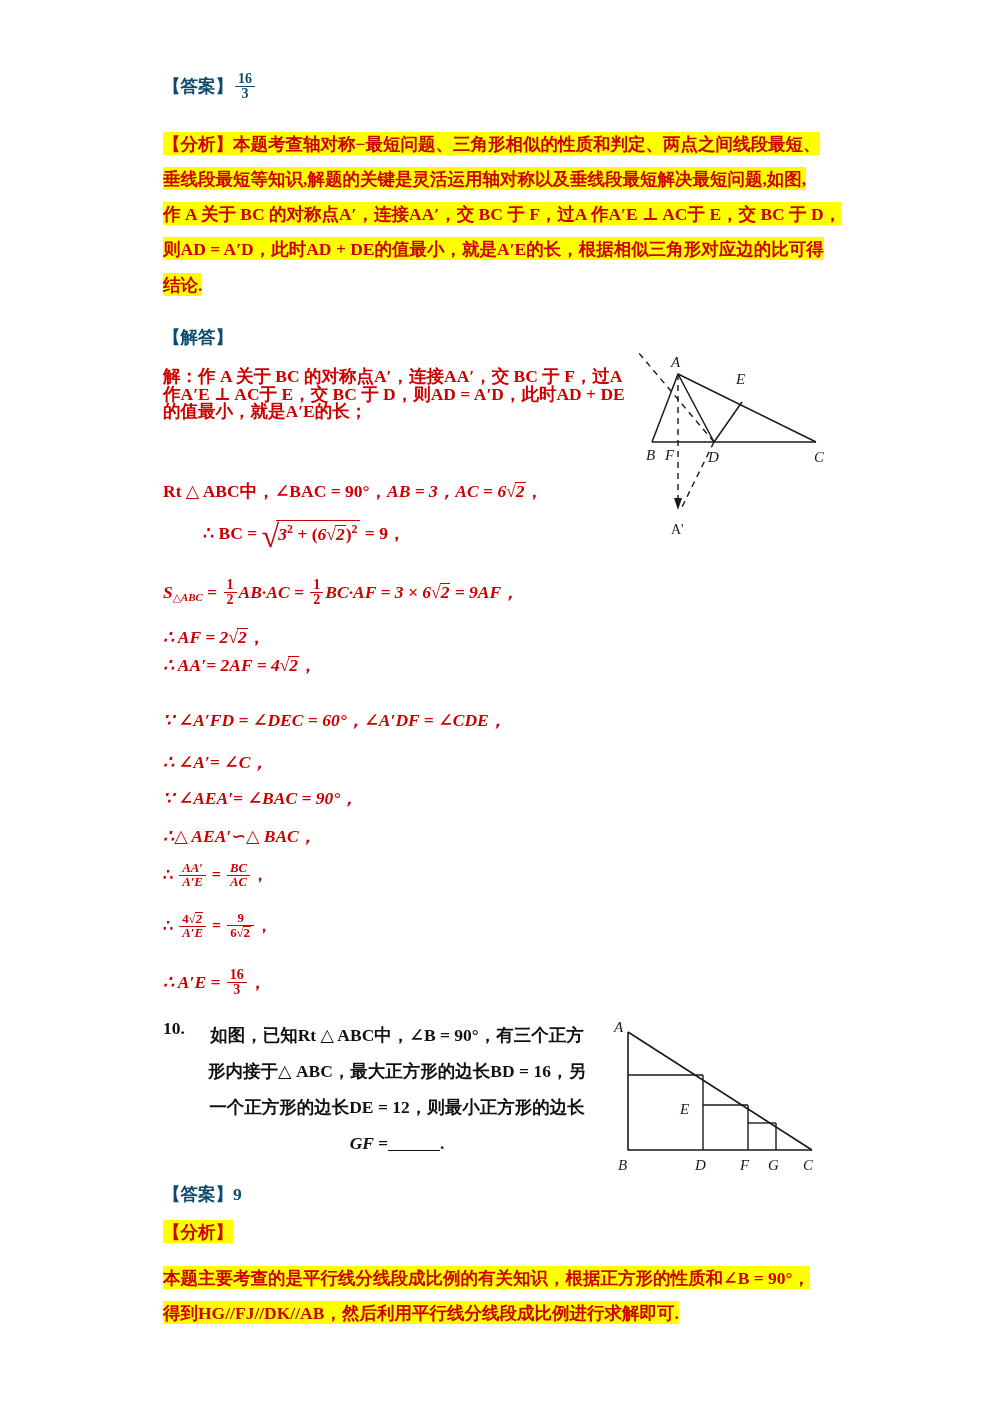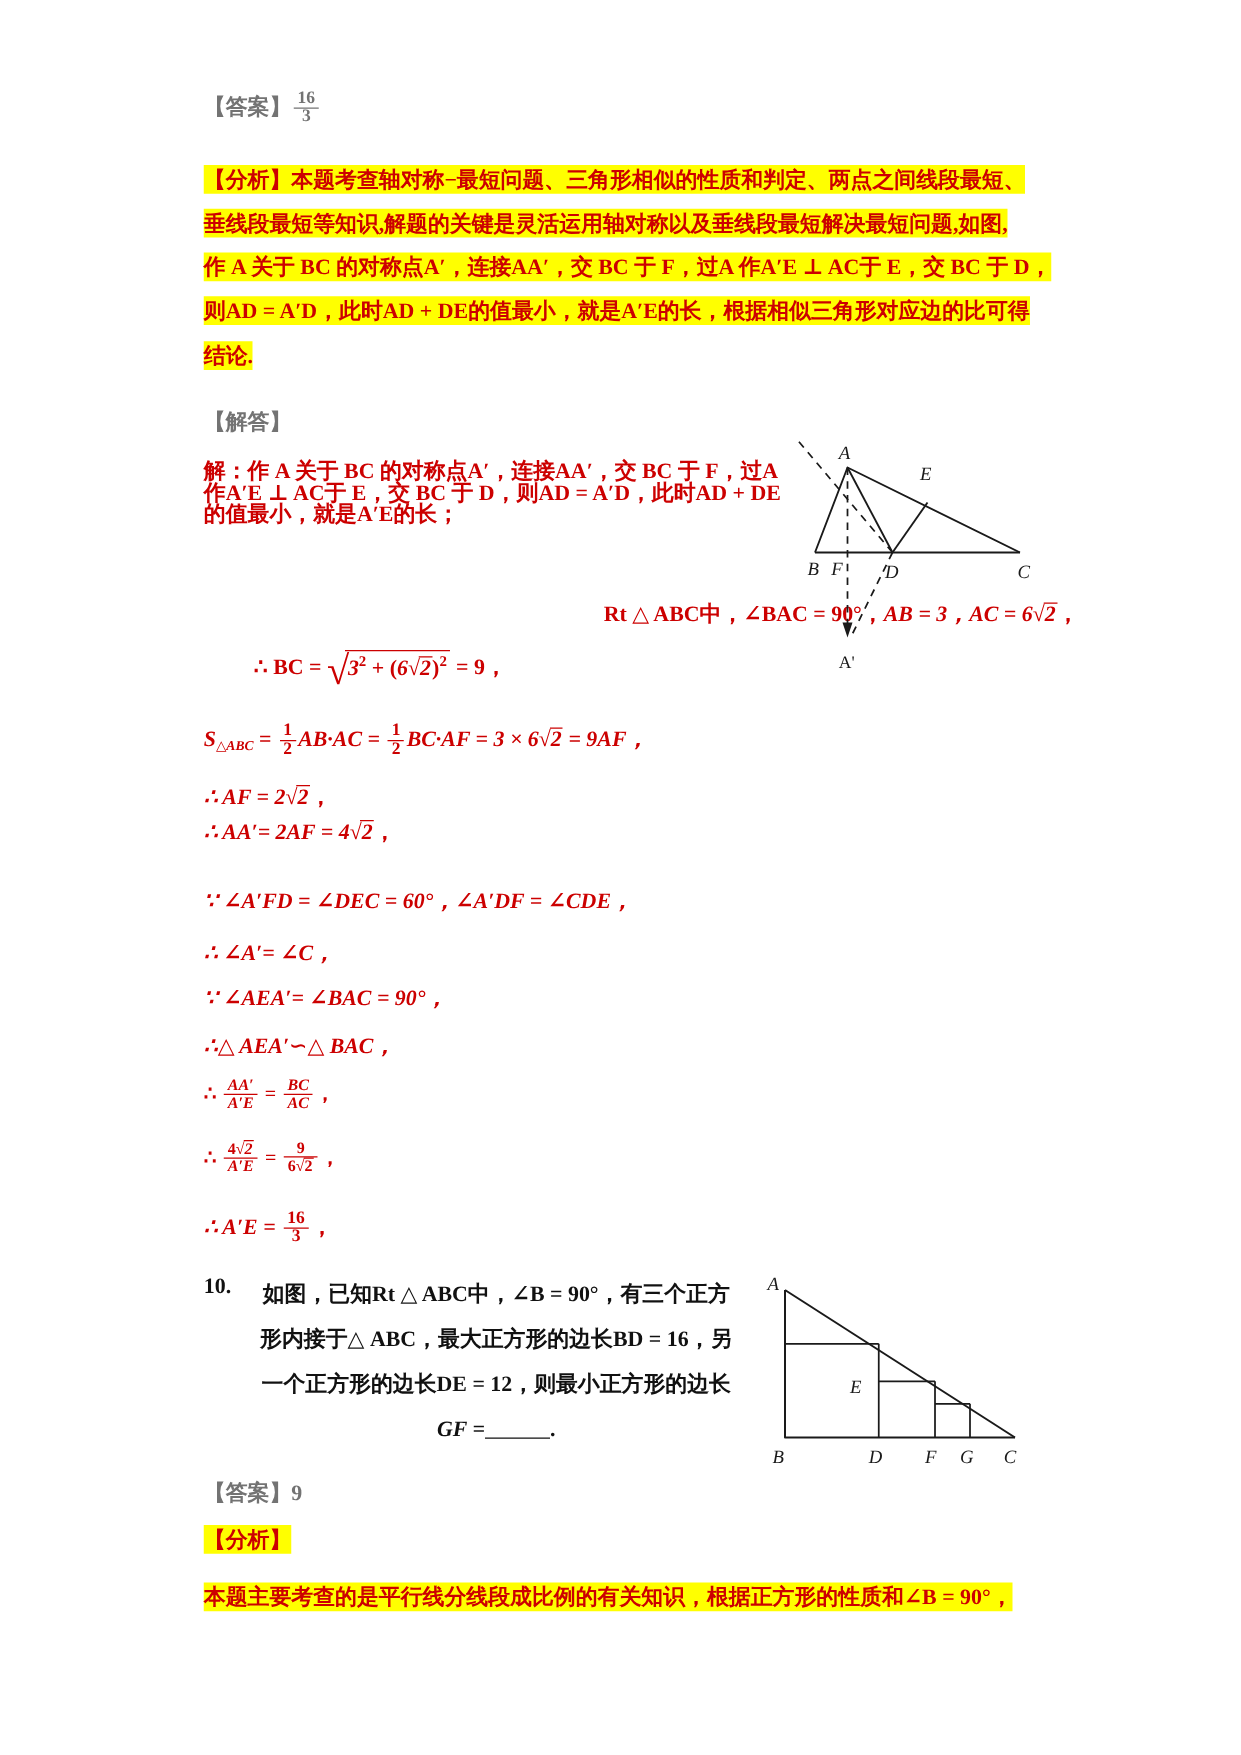--- a/index.html
+++ b/index.html
@@ -31,21 +31,21 @@
 
   .line {
     font-size: 17.5px;
     line-height: 1.0;
     font-weight: bold;
     white-space: nowrap;
   }
   .ans-line {
     font-size: 17.5px;
     font-weight: bold;
-    color: #737373;
+    color: #0c4a6e;
   }
   .math {
     font-family: "Liberation Serif", "DejaVu Serif", serif;
     font-style: italic;
     font-weight: bold;
   }
   .up { font-style: normal; }
 
   
   .frac {
@@ -177,21 +177,21 @@
   <div class="content" style="top:325px;">
     <span class="ans-line">【解答】</span>
   </div>
 
   <div class="content sec-sol" style="top:368px;">
     <div class="line red">解：作 A 关于 BC 的对称点A′，连接AA′，交 BC 于 F，过A</div>
     <div class="line red">作A′E ⊥ AC于 E，交 BC 于 D，则AD = A′D，此时AD + DE</div>
     <div class="line red">的值最小，就是A′E的长；</div>
   </div>
 
-  <div class="content" style="top:482px;text-align:right;">
+  <div class="content" style="top:482px;">
     <span class="line red math">
       <span class="up">Rt △ ABC中，</span><span class="up">∠BAC = 90°，</span><span>AB = 3，</span><span>AC = 6</span><span class="sqrt"><span class="rad">√</span><span class="rand">2</span></span><span class="up">，</span>
     </span>
   </div>
 
   <div class="content" style="top:520px;margin-left:40px;">
     <span class="line red math" style="font-size:17.5px;">
       <span class="up">∴ BC = </span><span class="bigsqrt"><span class="rad">√</span><span class="rand"><span>3</span><sup class="pw">2</sup><span class="up"> + </span><span class="up">(</span><span>6</span><span class="sqrt"><span class="rad">√</span><span class="rand">2</span></span><span class="up">)</span><sup class="pw">2</sup></span></span><span class="up"> = 9</span><span class="up">，</span>
     </span>
   </div>
@@ -315,15 +315,16 @@
   <div class="content" style="top:1182px;">
     <span class="ans-line"><span>【答案】</span><span>9</span></span>
   </div>
 
   <div class="content" style="top:1218px;">
     <span class="hlline"><span class="seg">【分析】</span></span>
   </div>
 
   <div class="content" style="top:1264px;">
     <span class="hlline"><span class="seg">本题主要考查的是平行线分线段成比例的有关知识，根据正方形的性质和∠B = 90°，</span></span>
+    <span class="hlline"><span class="seg">得到HG//FJ//DK//AB，然后利用平行线分线段成比例进行求解即可.</span></span>
   </div>
 
 </div>
 
 </body></html>

